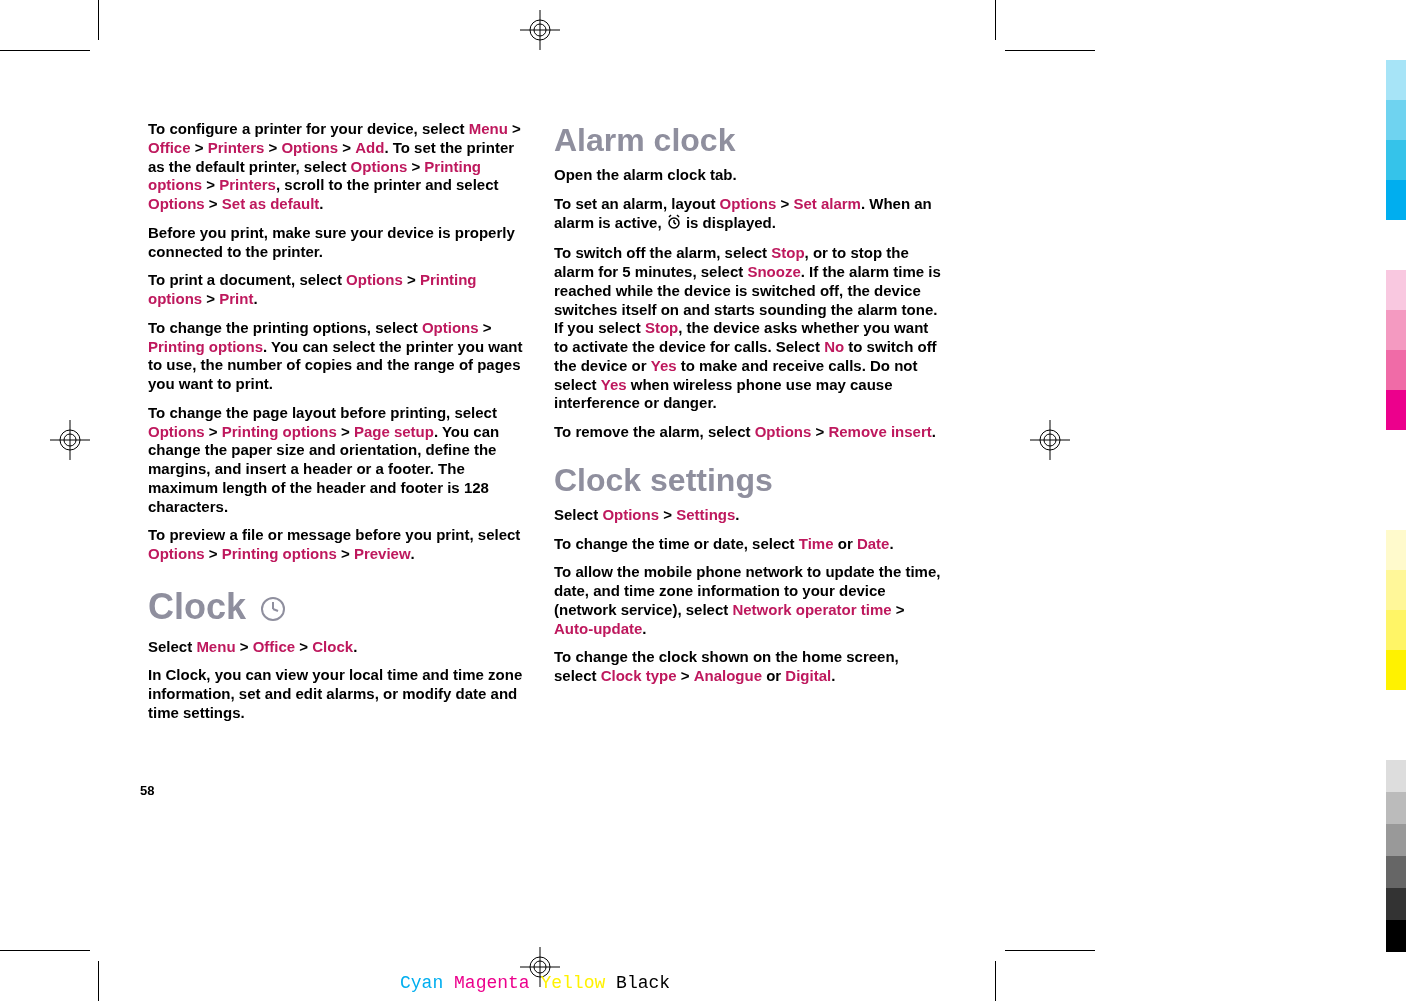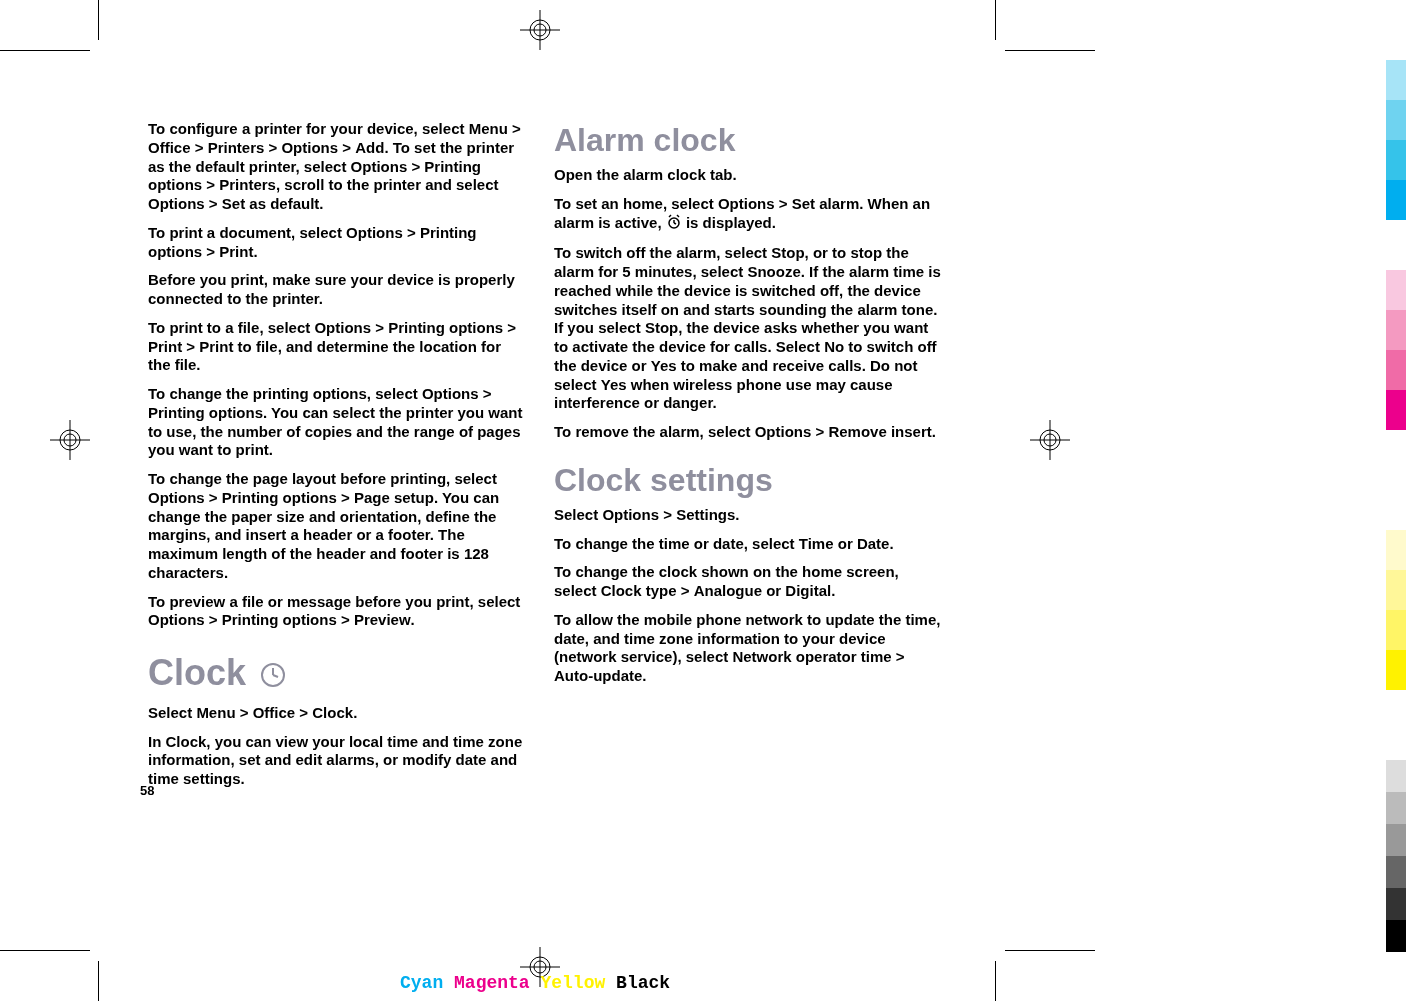--- a/index.html
+++ b/index.html
@@ -32,21 +32,21 @@
     }
     .col-right { width: 388px; }
     .page-num {
       position: absolute;
       left: -8px;
       top: 713px;
       font-weight: bold;
       font-size: 13px;
     }
     .para { margin-bottom: 10px; }
-    .blue { color: #000000; font-weight: bold; }
+    .blue { color: #be185d; font-weight: bold; }
     .heading {
       font-size: 32px;
       font-weight: bold;
       color: #8f8f9e;
       margin: 18px 0 6px 0;
     }
     .heading-large {
       font-size: 36px;
       font-weight: bold;
       color: #8f8f9e;
@@ -95,21 +95,21 @@
       right: 0;
       top: 760px;
       width: 20px;
     }
     .color-bars-right-3 div { width: 20px; height: 32px; }
     .cmyk-text {
       position: absolute;
       left: 400px;
       bottom: 8px;
       font-size: 18px;
-      font-weight: bold;
+      font-weight: normal;
       font-family: 'Courier New', monospace;
     }
     .cyan-t { color: #00aeef; }
     .magenta-t { color: #ec008c; }
     .yellow-t { color: #fff200; }
     .black-t { color: #000; }
     .reg-svg { width: 40px; height: 40px; }
   </style>
 </head>
 <body>
@@ -181,54 +181,53 @@
     <div style="background:#666"></div>
     <div style="background:#333"></div>
     <div style="background:#000"></div>
 </div>
 
 <div class="page">
   <div class="page-num">58</div>
   <div class="columns">
     <div class="col">
       <div class="para" id="lp1"><span>To configure a printer for your device, select </span><span class="blue">Menu</span><span> &gt; </span><span class="blue">Office</span><span> &gt; </span><span class="blue">Printers</span><span> &gt; </span><span class="blue">Options</span><span> &gt; </span><span class="blue">Add</span><span>. To set the printer as the default printer, select </span><span class="blue">Options</span><span> &gt; </span><span class="blue">Printing options</span><span> &gt; </span><span class="blue">Printers</span><span>, scroll to the printer and select </span><span class="blue">Options</span><span> &gt; </span><span class="blue">Set as default</span><span>.</span></div>
+      <div class="para">Before you print, make sure your device is properly connected to the printer.</div>
       <div class="para" id="lp3"><span>To print a document, select </span><span class="blue">Options</span><span> &gt; </span><span class="blue">Printing options</span><span> &gt; </span><span class="blue">Print</span><span>.</span></div>
-      <div class="para">Before you print, make sure your device is properly connected to the printer.</div>
-      <div class="para" id="lp4"><span>To print to a file, select </span><span class="blue">Options</span><span> &gt; </span><span class="blue">Printing options</span><span> &gt; </span><span class="blue">Print</span><span> &gt; </span><span class="blue">Print to file</span><span>, and determine the location for the file.</span></div>
       <div class="para" id="lp5"><span>To change the printing options, select </span><span class="blue">Options</span><span> &gt; </span><span class="blue">Printing options</span><span>. You can select the printer you want to use, the number of copies and the range of pages you want to print.</span></div>
       <div class="para" id="lp6"><span>To change the page layout before printing, select </span><span class="blue">Options</span><span> &gt; </span><span class="blue">Printing options</span><span> &gt; </span><span class="blue">Page setup</span><span>. You can change the paper size and orientation, define the margins, and insert a header or a footer. The maximum length of the header and footer is 128 characters.</span></div>
       <div class="para" id="lp7"><span>To preview a file or message before you print, select </span><span class="blue">Options</span><span> &gt; </span><span class="blue">Printing options</span><span> &gt; </span><span class="blue">Preview</span><span>.</span></div>
       <div class="heading-large">
         <span>Clock</span>
         <span class="clock-icon"><svg width="26" height="26" viewBox="0 0 26 26">
               <circle cx="13" cy="13" r="11" fill="none" stroke="#8f8f9e" stroke-width="2"></circle>
               <line x1="13" y1="13" x2="13" y2="6" stroke="#8f8f9e" stroke-width="2"></line>
               <line x1="13" y1="13" x2="18" y2="15" stroke="#8f8f9e" stroke-width="2"></line>
             </svg></span>
       </div>
       <div class="para" id="lp8"><span>Select </span><span class="blue">Menu</span><span> &gt; </span><span class="blue">Office</span><span> &gt; </span><span class="blue">Clock</span><span>.</span></div>
       <div class="para">In Clock, you can view your local time and time zone information, set and edit alarms, or modify date and time settings.</div>
     </div>
     <div class="col col-right">
       <div class="heading" style="margin-top:0">Alarm clock</div>
       <div class="para">Open the alarm clock tab.</div>
-      <div class="para" id="rp2"><span>To set an home, select </span><span class="blue">Options</span><span> &gt; </span><span class="blue">Set alarm</span><span>. When an alarm is active, </span><span class="alarm-icon"><svg width="16" height="16" viewBox="0 0 16 16">
+      <div class="para" id="rp2"><span>To set an alarm, layout </span><span class="blue">Options</span><span> &gt; </span><span class="blue">Set alarm</span><span>. When an alarm is active, </span><span class="alarm-icon"><svg width="16" height="16" viewBox="0 0 16 16">
               <circle cx="8" cy="9" r="5" fill="none" stroke="#000" stroke-width="1.5"></circle>
               <line x1="8" y1="9" x2="8" y2="6" stroke="#000" stroke-width="1.5"></line>
               <line x1="8" y1="9" x2="10" y2="10" stroke="#000" stroke-width="1.5"></line>
               <line x1="3" y1="3" x2="5" y2="1" stroke="#000" stroke-width="1.5"></line>
               <line x1="13" y1="3" x2="11" y2="1" stroke="#000" stroke-width="1.5"></line>
             </svg></span><span> is displayed.</span></div>
       <div class="para" id="rp3"><span>To switch off the alarm, select </span><span class="blue">Stop</span><span>, or to stop the alarm for 5 minutes, select </span><span class="blue">Snooze</span><span>. If the alarm time is reached while the device is switched off, the device switches itself on and starts sounding the alarm tone. If you select </span><span class="blue">Stop</span><span>, the device asks whether you want to activate the device for calls. Select </span><span class="blue">No</span><span> to switch off the device or </span><span class="blue">Yes</span><span> to make and receive calls. Do not select </span><span class="blue">Yes</span><span> when wireless phone use may cause interference or danger.</span></div>
       <div class="para" id="rp5"><span>To remove the alarm, select </span><span class="blue">Options</span><span> &gt; </span><span class="blue">Remove insert</span><span>.</span></div>
       <div class="heading">Clock settings</div>
       <div class="para" id="rp6"><span>Select </span><span class="blue">Options</span><span> &gt; </span><span class="blue">Settings</span><span>.</span></div>
       <div class="para" id="rp7"><span>To change the time or date, select </span><span class="blue">Time</span><span> or </span><span class="blue">Date</span><span>.</span></div>
+      <div class="para" id="rp9"><span>To allow the mobile phone network to update the time, date, and time zone information to your device (network service), select </span><span class="blue">Network operator time</span><span> &gt; </span><span class="blue">Auto-update</span><span>.</span></div>
       <div class="para" id="rp8"><span>To change the clock shown on the home screen, select </span><span class="blue">Clock type</span><span> &gt; </span><span class="blue">Analogue</span><span> or </span><span class="blue">Digital</span><span>.</span></div>
-      <div class="para" id="rp9"><span>To allow the mobile phone network to update the time, date, and time zone information to your device (network service), select </span><span class="blue">Network operator time</span><span> &gt; </span><span class="blue">Auto-update</span><span>.</span></div>
     </div>
   </div>
 </div>
 
 <div class="cmyk-text">
   <span class="cyan-t">Cyan</span>
   <span class="magenta-t">Magenta</span>
   <span class="yellow-t">Yellow</span>
   <span class="black-t">Black</span>
 </div>

